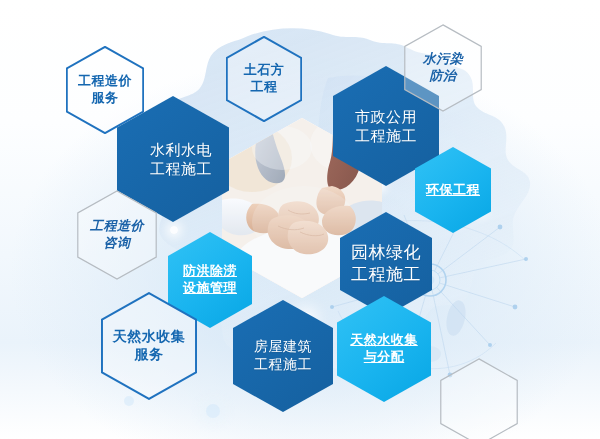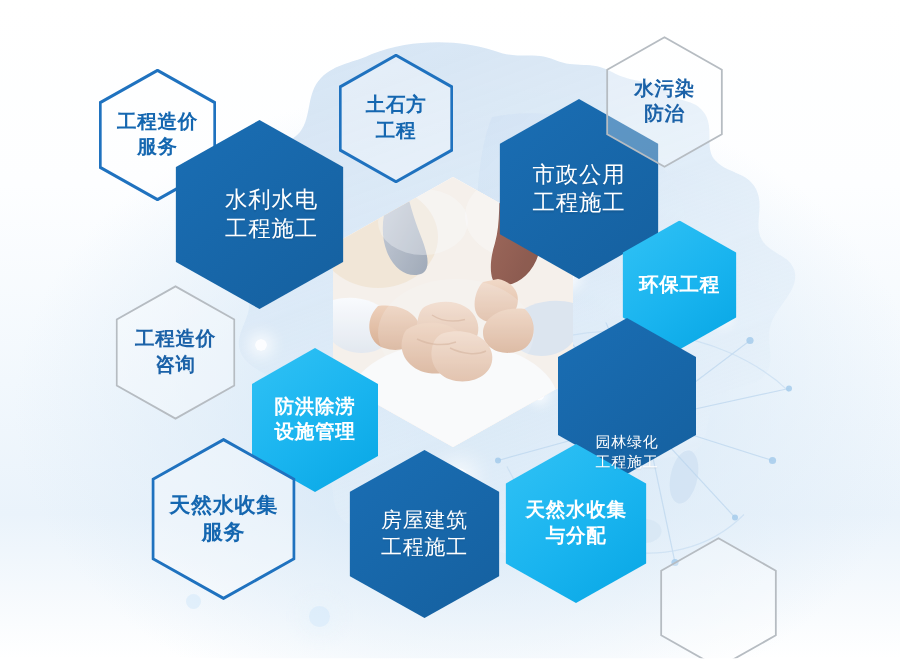--- a/index.html
+++ b/index.html
@@ -45,23 +45,23 @@
     text-align:center;
     line-height:1.28;
     letter-spacing:.5px;
     white-space:pre-line;
     box-sizing:border-box;
   }
   .hex .hex-shape{position:absolute;inset:0;}
   .hex .hex-label{position:relative;z-index:2;padding:0 4px;}
 
   .fill-deep  .hex-label{color:#ffffff;font-weight:400;text-shadow:0 1px 1px rgba(0,0,0,.10);}
-  .fill-cyan  .hex-label{color:#ffffff;font-weight:700;}
+  .fill-cyan  .hex-label{color:#ffffff;font-weight:700;text-decoration:underline;}
   .out-blue   .hex-label{color:#1567b0;font-weight:700;}
-  .out-gray   .hex-label{color:#1b62a8;font-weight:700;}
+  .out-gray   .hex-label{color:#1b62a8;font-weight:700;font-style:italic;}
 </style>
 </head>
 <body>
 
 <div id="stage">
 
   <div class="bg-layer">
     <svg class="map-svg" viewBox="0 0 470 400" xmlns="http://www.w3.org/2000/svg">
       <defs>
         <linearGradient id="mapGrad" x1="0" y1="0" x2="0.4" y2="1">
@@ -226,30 +226,30 @@
 
   <div id="hex-layer">
       <div class="hex out-blue" style="left: 66px; top: 46px; width: 78px; height: 88px; font-size: 13px;"><div class="hex-shape"><svg width="100%" height="100%" viewBox="0 0 100 100" preserveAspectRatio="none">
             <polygon points="50,1 99,25.5 99,74.5 50,99 1,74.5 1,25.5" fill="rgba(255,255,255,0.30)" stroke="#1f72bf" stroke-width="2" vector-effect="non-scaling-stroke"></polygon>
           </svg></div><div class="hex-label">工程造价
 服务</div></div>
       <div class="hex out-blue" style="left: 226px; top: 36px; width: 76px; height: 86px; font-size: 13px;"><div class="hex-shape"><svg width="100%" height="100%" viewBox="0 0 100 100" preserveAspectRatio="none">
             <polygon points="50,1 99,25.5 99,74.5 50,99 1,74.5 1,25.5" fill="rgba(255,255,255,0.30)" stroke="#1f72bf" stroke-width="2" vector-effect="non-scaling-stroke"></polygon>
           </svg></div><div class="hex-label">土石方
 工程</div></div>
-      <div class="hex fill-deep" style="left: 117px; top: 80px; width: 112px; height: 126px; font-size: 15px; padding-left: 16px;"><div class="hex-shape" style="clip-path: polygon(50% 0%, 100% 25%, 100% 75%, 50% 100%, 0% 75%, 0% 25%); background: linear-gradient(140deg, rgb(26, 110, 180) 0%, rgb(21, 96, 159) 100%); filter: drop-shadow(rgba(20, 80, 140, 0.22) 0px 2px 4px);"></div><div class="hex-label">水利水电
+      <div class="hex fill-deep" style="left: 117px; top: 96px; width: 112px; height: 126px; font-size: 15px; padding-left: 16px;"><div class="hex-shape" style="clip-path: polygon(50% 0%, 100% 25%, 100% 75%, 50% 100%, 0% 75%, 0% 25%); background: linear-gradient(140deg, rgb(26, 110, 180) 0%, rgb(21, 96, 159) 100%); filter: drop-shadow(rgba(20, 80, 140, 0.22) 0px 2px 4px);"></div><div class="hex-label">水利水电
 工程施工</div></div>
       <div class="hex fill-deep" style="left: 333px; top: 66px; width: 106px; height: 120px; font-size: 15px;"><div class="hex-shape" style="clip-path: polygon(50% 0%, 100% 25%, 100% 75%, 50% 100%, 0% 75%, 0% 25%); background: linear-gradient(140deg, rgb(26, 110, 180) 0%, rgb(21, 96, 159) 100%); filter: drop-shadow(rgba(20, 80, 140, 0.22) 0px 2px 4px);"></div><div class="hex-label">市政公用
 工程施工</div></div>
       <div class="hex out-gray" style="left: 404px; top: 24px; width: 78px; height: 88px; font-size: 13px;"><div class="hex-shape"><svg width="100%" height="100%" viewBox="0 0 100 100" preserveAspectRatio="none">
             <polygon points="50,1 99,25.5 99,74.5 50,99 1,74.5 1,25.5" fill="rgba(255,255,255,0.30)" stroke="#b6bcc2" stroke-width="1.2" vector-effect="non-scaling-stroke"></polygon>
           </svg></div><div class="hex-label">水污染
 防治</div></div>
       <div class="hex fill-cyan" style="left: 415px; top: 147px; width: 76px; height: 86px; font-size: 13px;"><div class="hex-shape" style="clip-path: polygon(50% 0%, 100% 25%, 100% 75%, 50% 100%, 0% 75%, 0% 25%); background: linear-gradient(140deg, rgb(49, 194, 245) 0%, rgb(25, 180, 239) 55%, rgb(7, 166, 228) 100%); filter: drop-shadow(rgba(20, 140, 190, 0.2) 0px 2px 4px);"></div><div class="hex-label">环保工程</div></div>
-      <div class="hex fill-deep" style="left: 372px; top: 212px; width: 92px; height: 104px; font-size: 10px; align-items: flex-end;"><div class="hex-shape" style="clip-path: polygon(50% 0%, 100% 25%, 100% 75%, 50% 100%, 0% 75%, 0% 25%); background: linear-gradient(140deg, rgb(26, 110, 180) 0%, rgb(21, 96, 159) 100%); filter: drop-shadow(rgba(20, 80, 140, 0.22) 0px 2px 4px);"></div><div class="hex-label">园林绿化
+      <div class="hex fill-deep" style="left: 340px; top: 212px; width: 92px; height: 104px; font-size: 17px;"><div class="hex-shape" style="clip-path: polygon(50% 0%, 100% 25%, 100% 75%, 50% 100%, 0% 75%, 0% 25%); background: linear-gradient(140deg, rgb(26, 110, 180) 0%, rgb(21, 96, 159) 100%); filter: drop-shadow(rgba(20, 80, 140, 0.22) 0px 2px 4px);"></div><div class="hex-label">园林绿化
 工程施工</div></div>
       <div class="hex out-gray" style="left: 77px; top: 190px; width: 80px; height: 90px; font-size: 13px;"><div class="hex-shape"><svg width="100%" height="100%" viewBox="0 0 100 100" preserveAspectRatio="none">
             <polygon points="50,1 99,25.5 99,74.5 50,99 1,74.5 1,25.5" fill="rgba(255,255,255,0.30)" stroke="#b6bcc2" stroke-width="1.2" vector-effect="non-scaling-stroke"></polygon>
           </svg></div><div class="hex-label">工程造价
 咨询</div></div>
       <div class="hex fill-cyan" style="left: 168px; top: 232px; width: 84px; height: 96px; font-size: 13px;"><div class="hex-shape" style="clip-path: polygon(50% 0%, 100% 25%, 100% 75%, 50% 100%, 0% 75%, 0% 25%); background: linear-gradient(140deg, rgb(49, 194, 245) 0%, rgb(25, 180, 239) 55%, rgb(7, 166, 228) 100%); filter: drop-shadow(rgba(20, 140, 190, 0.2) 0px 2px 4px);"></div><div class="hex-label">防洪除涝
 设施管理</div></div>
       <div class="hex out-blue" style="left: 101px; top: 292px; width: 96px; height: 108px; font-size: 14px;"><div class="hex-shape"><svg width="100%" height="100%" viewBox="0 0 100 100" preserveAspectRatio="none">
             <polygon points="50,1 99,25.5 99,74.5 50,99 1,74.5 1,25.5" fill="rgba(255,255,255,0.30)" stroke="#1f72bf" stroke-width="2" vector-effect="non-scaling-stroke"></polygon>
           </svg></div><div class="hex-label">天然水收集

